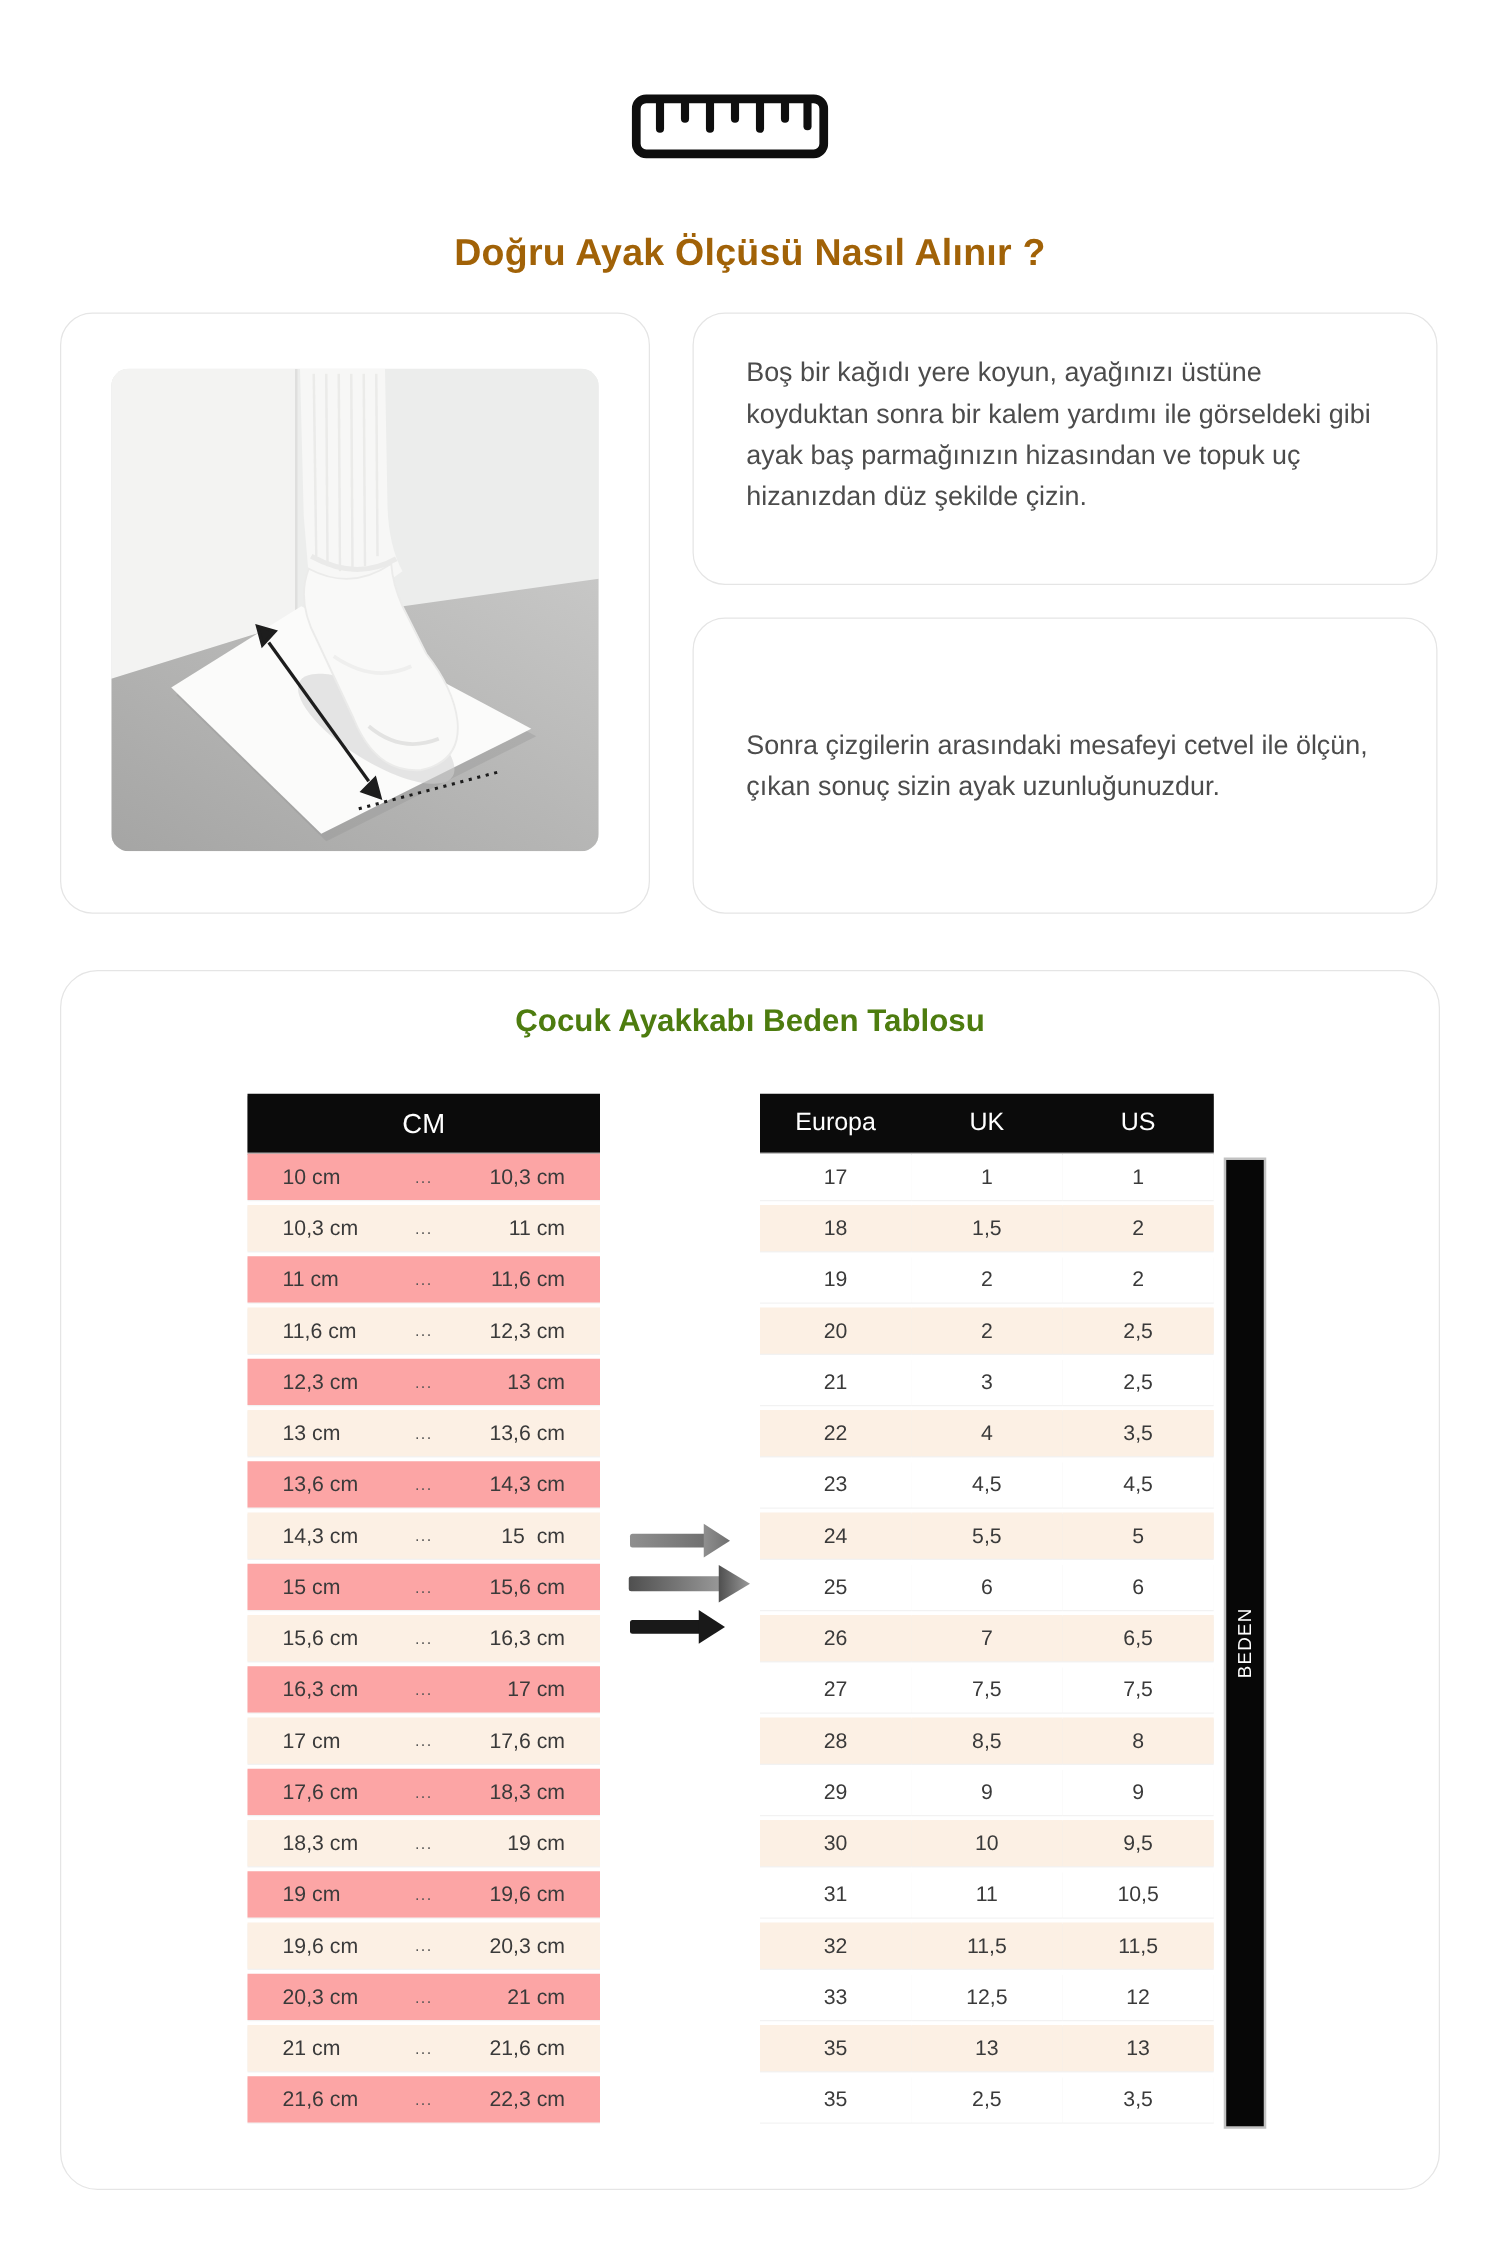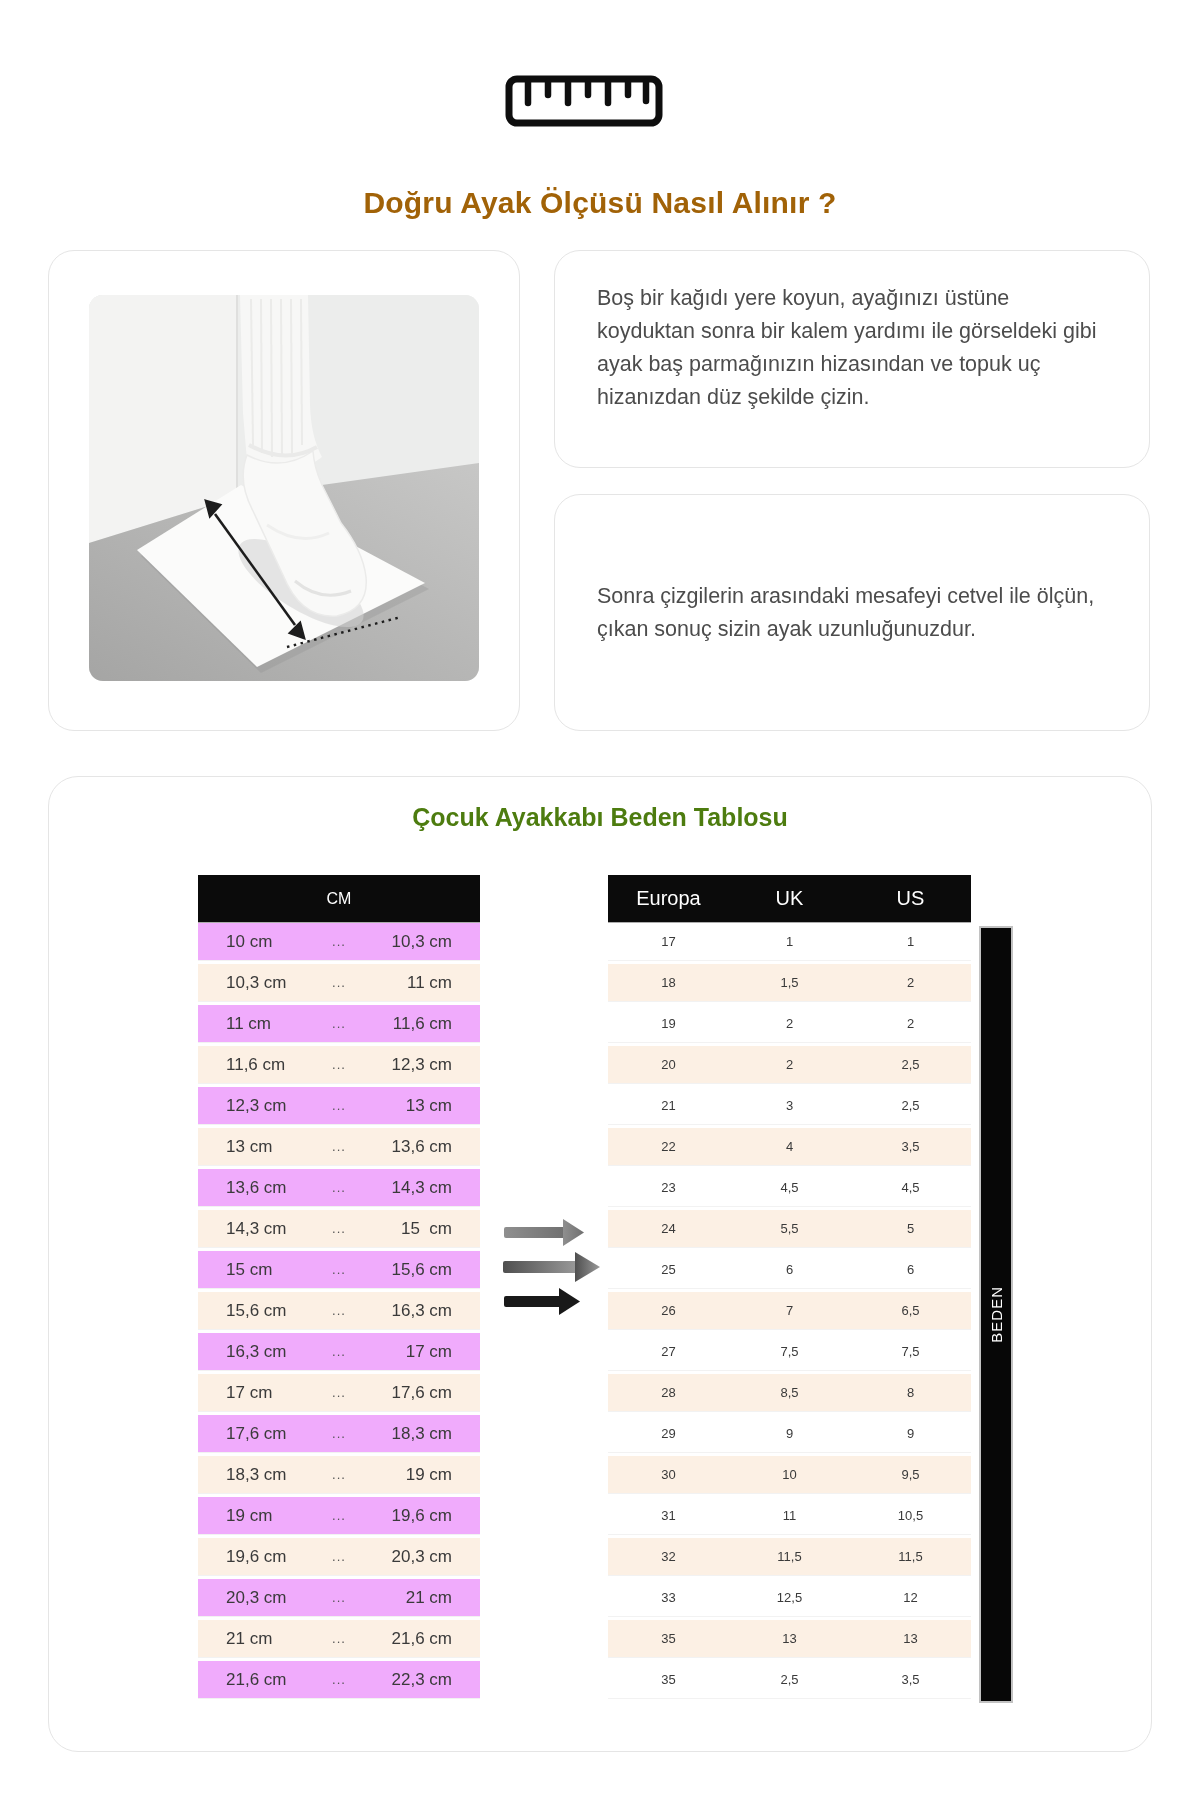--- a/index.html
+++ b/index.html
@@ -40,21 +40,21 @@
   .section-title {
     position:absolute; left:0; top:26px; width:100%; text-align:center;
     font-size:25px; font-weight:700; color:#4d7c0f;
   }
   .thead {
     position:absolute; top:98px; height:47px; background:#0b0b0b; color:#fff;
     box-shadow:0 2px 0 rgba(105,105,105,.55);
   }
   #cm-head {
     left:149px; width:282px;
-    display:flex; align-items:center; justify-content:center; font-size:16px;
+    display:flex; align-items:center; justify-content:center; font-size:22px;
   }
   #size-head {
     left:559px; width:363px;
     display:grid; grid-template-columns:1fr 1fr 1fr; align-items:center;
     text-align:center; font-size:20px;
   }
   .rows { position:absolute; top:146px; }
   #cm-rows   { left:149px; width:282px; }
   #size-rows { left:559px; width:363px; }
 
@@ -63,27 +63,27 @@
     height:37px; margin-bottom:4px; padding:0 28px;
     font-size:17px; color:#3a3a3a;
     box-shadow:0 1px 0 rgba(0,0,0,.05);
   }
   .cm-row .from { text-align:left; white-space:pre; }
   .cm-row .dots { text-align:center; font-size:13px; color:#555; letter-spacing:1px; }
   .cm-row .to   { text-align:right; white-space:pre; }
 
   .size-row {
     display:grid; grid-template-columns:1fr 1fr 1fr; column-gap:0;
-    height:37px; margin-bottom:4px; font-size:13px; color:#3a3a3a;
+    height:37px; margin-bottom:4px; font-size:17px; color:#3a3a3a;
   }
   .size-row .cell {
     display:flex; align-items:center; justify-content:center;
     box-shadow:0 1px 0 rgba(0,0,0,.05);
   }
-  .plain { background:#f0abfc; }
+  .plain { background:#fca5a5; }
   .alt   { background:#fcf0e4; }
   .size-row.plain .cell { background:#fff; }
   .size-row.alt .cell   { background:#fcf0e4; }
   .size-row { background:transparent; }
 
   .beden-bar {
     position:absolute; left:932px; top:151px; width:30px; height:773px;
     background:#070707; box-shadow:0 0 0 2px rgba(120,120,120,.45);
     display:flex; align-items:center; justify-content:center;
   }

